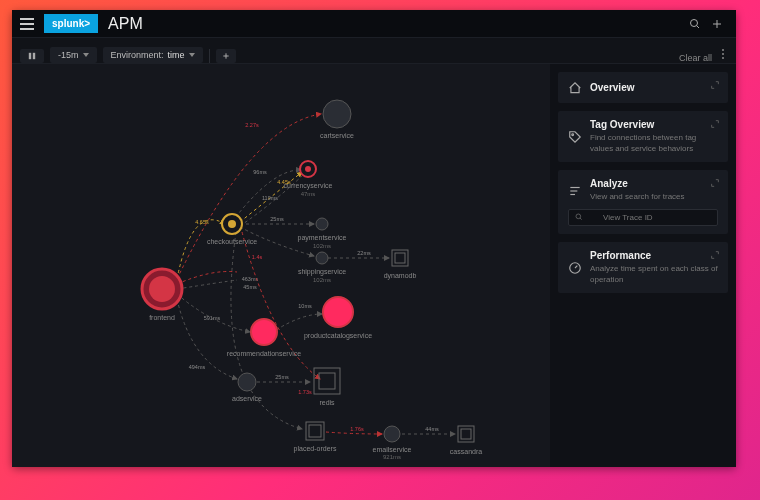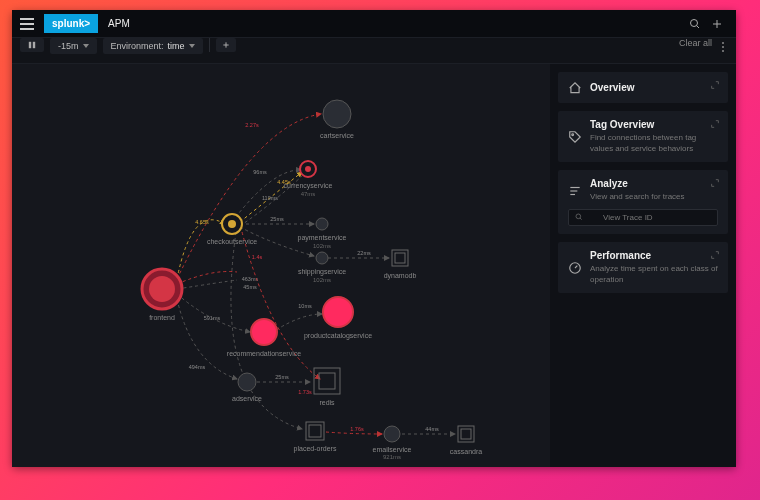--- a/index.html
+++ b/index.html
@@ -2,24 +2,24 @@
 <html><head>
 <meta charset="utf-8">
 <style>
 *{margin:0;padding:0;box-sizing:border-box;font-family:-apple-system,BlinkMacSystemFont,"Segoe UI",Arial,sans-serif}
 body{width:760px;height:500px;background:linear-gradient(135deg,#ff5a3c 0%,#ff2d7a 60%,#e0258c 100%);overflow:hidden}
 .app{width:724px;height:457px;background:#111318;border-radius:4px;box-shadow:0 2px 8px rgba(0,0,0,.4);position:relative;margin:10px 0 0 12px;display:flex;flex-direction:column}
 .topbar{height:28px;background:#0a0c10;display:flex;align-items:center;padding:0 8px;border-bottom:1px solid #1c1f26}
 .hamburger{width:16px;height:16px;display:flex;flex-direction:column;justify-content:center;gap:3px;cursor:pointer}
 .hamburger span{height:2px;background:#ccc;width:14px}
 .logo{background:#0aa3e0;color:#fff;font-size:10px;padding:4px 8px;margin-left:8px;font-weight:600}
-.apptitle{color:#eee;font-size:10px;margin-left:10px;font-weight:500}
+.apptitle{color:#eee;font-size:16px;margin-left:10px;font-weight:500}
 .topbar .spacer{flex:1}
 .icon-btn{width:22px;height:22px;display:flex;align-items:center;justify-content:center;color:#aaa;cursor:pointer}
-.subbar{height:26px;background:#111318;display:flex;align-items:flex-start;padding:0 8px;gap:6px;border-bottom:1px solid #1c1f26}
+.subbar{height:26px;background:#111318;display:flex;align-items:flex-end;padding:0 8px;gap:6px;border-bottom:1px solid #1c1f26}
 .pill{background:#1c1f26;color:#bbb;font-size:9px;padding:3px 8px;border-radius:2px;display:flex;align-items:center;gap:4px;cursor:pointer}
 .triangle-down{width:0;height:0;border-left:3px solid transparent;border-right:3px solid transparent;border-top:4px solid #888}
 .vline{width:1px;height:14px;background:#2a2d34}
 .clearall{color:#888;font-size:9px;cursor:pointer}
 .dots-v{display:flex;flex-direction:column;gap:2px;padding:4px}
 .dots-v span{width:2px;height:2px;background:#888;border-radius:50%}
 .main{flex:1;display:flex;overflow:hidden}
 .canvas{flex:1;position:relative;background:#15171d}
 .sidebar{width:186px;background:#0f1116;padding:8px;display:flex;flex-direction:column;gap:8px}
 .card{background:#181b22;padding:8px 10px;border-radius:2px;position:relative}

